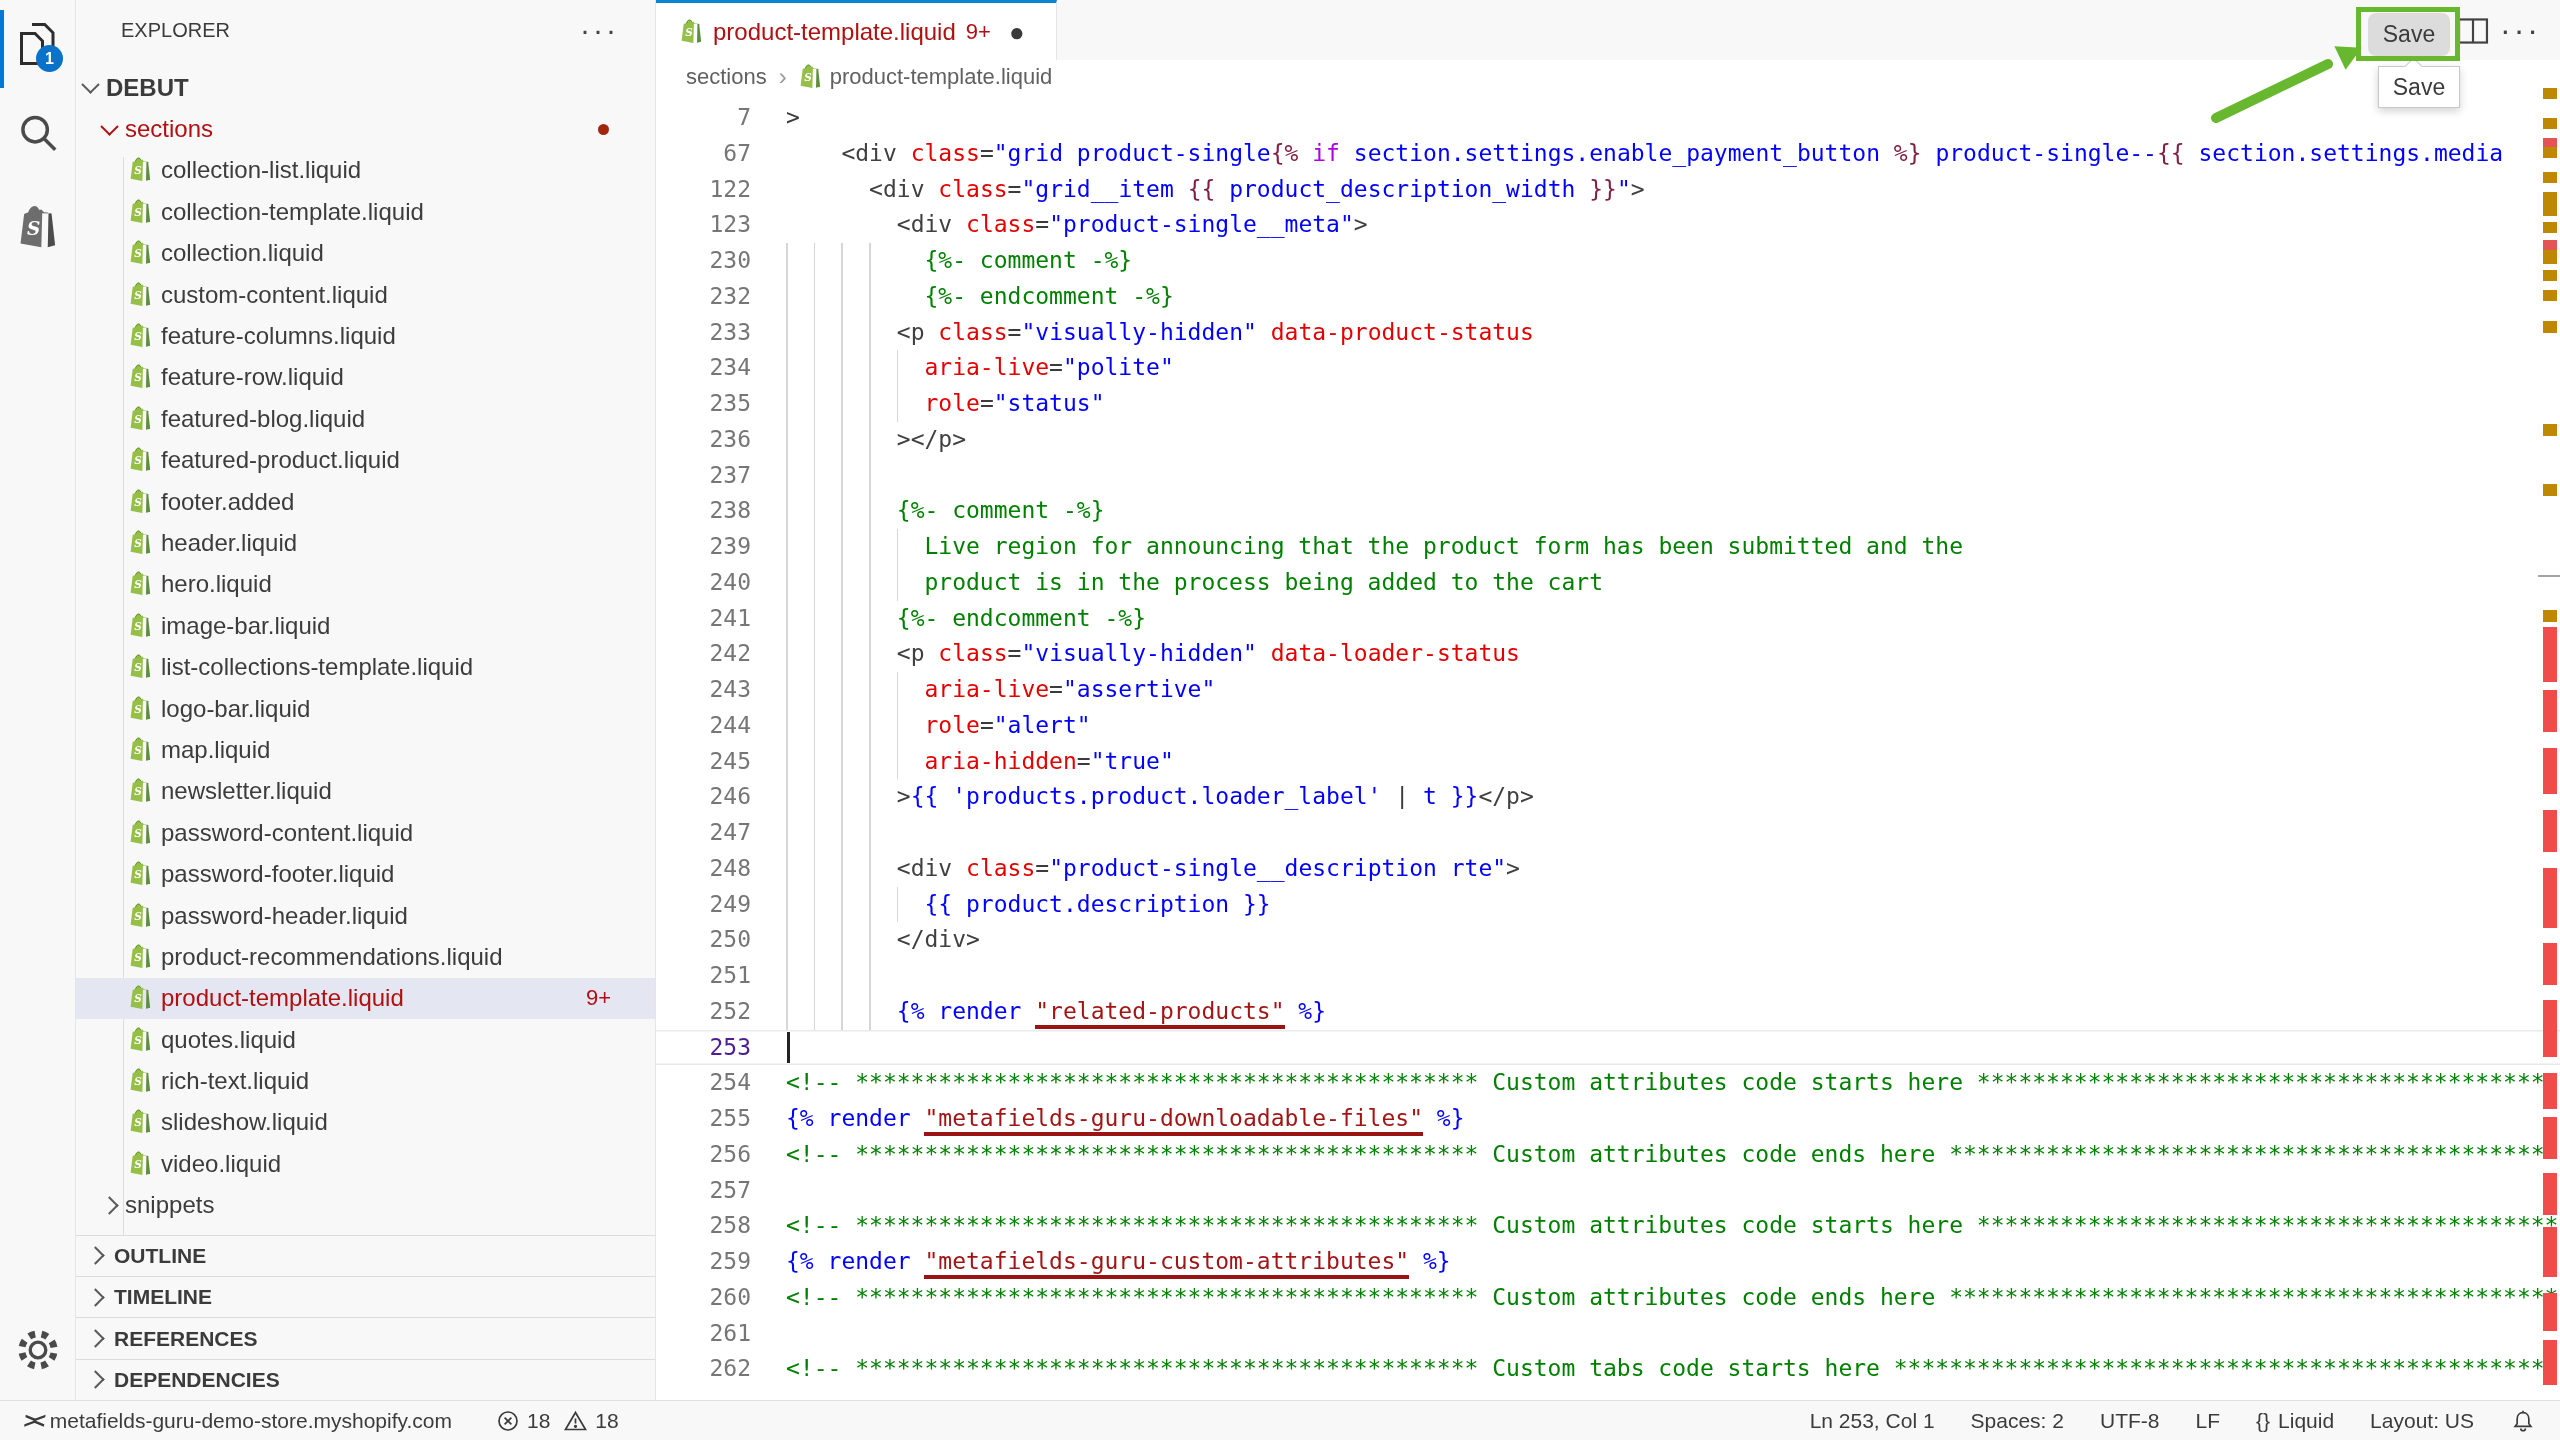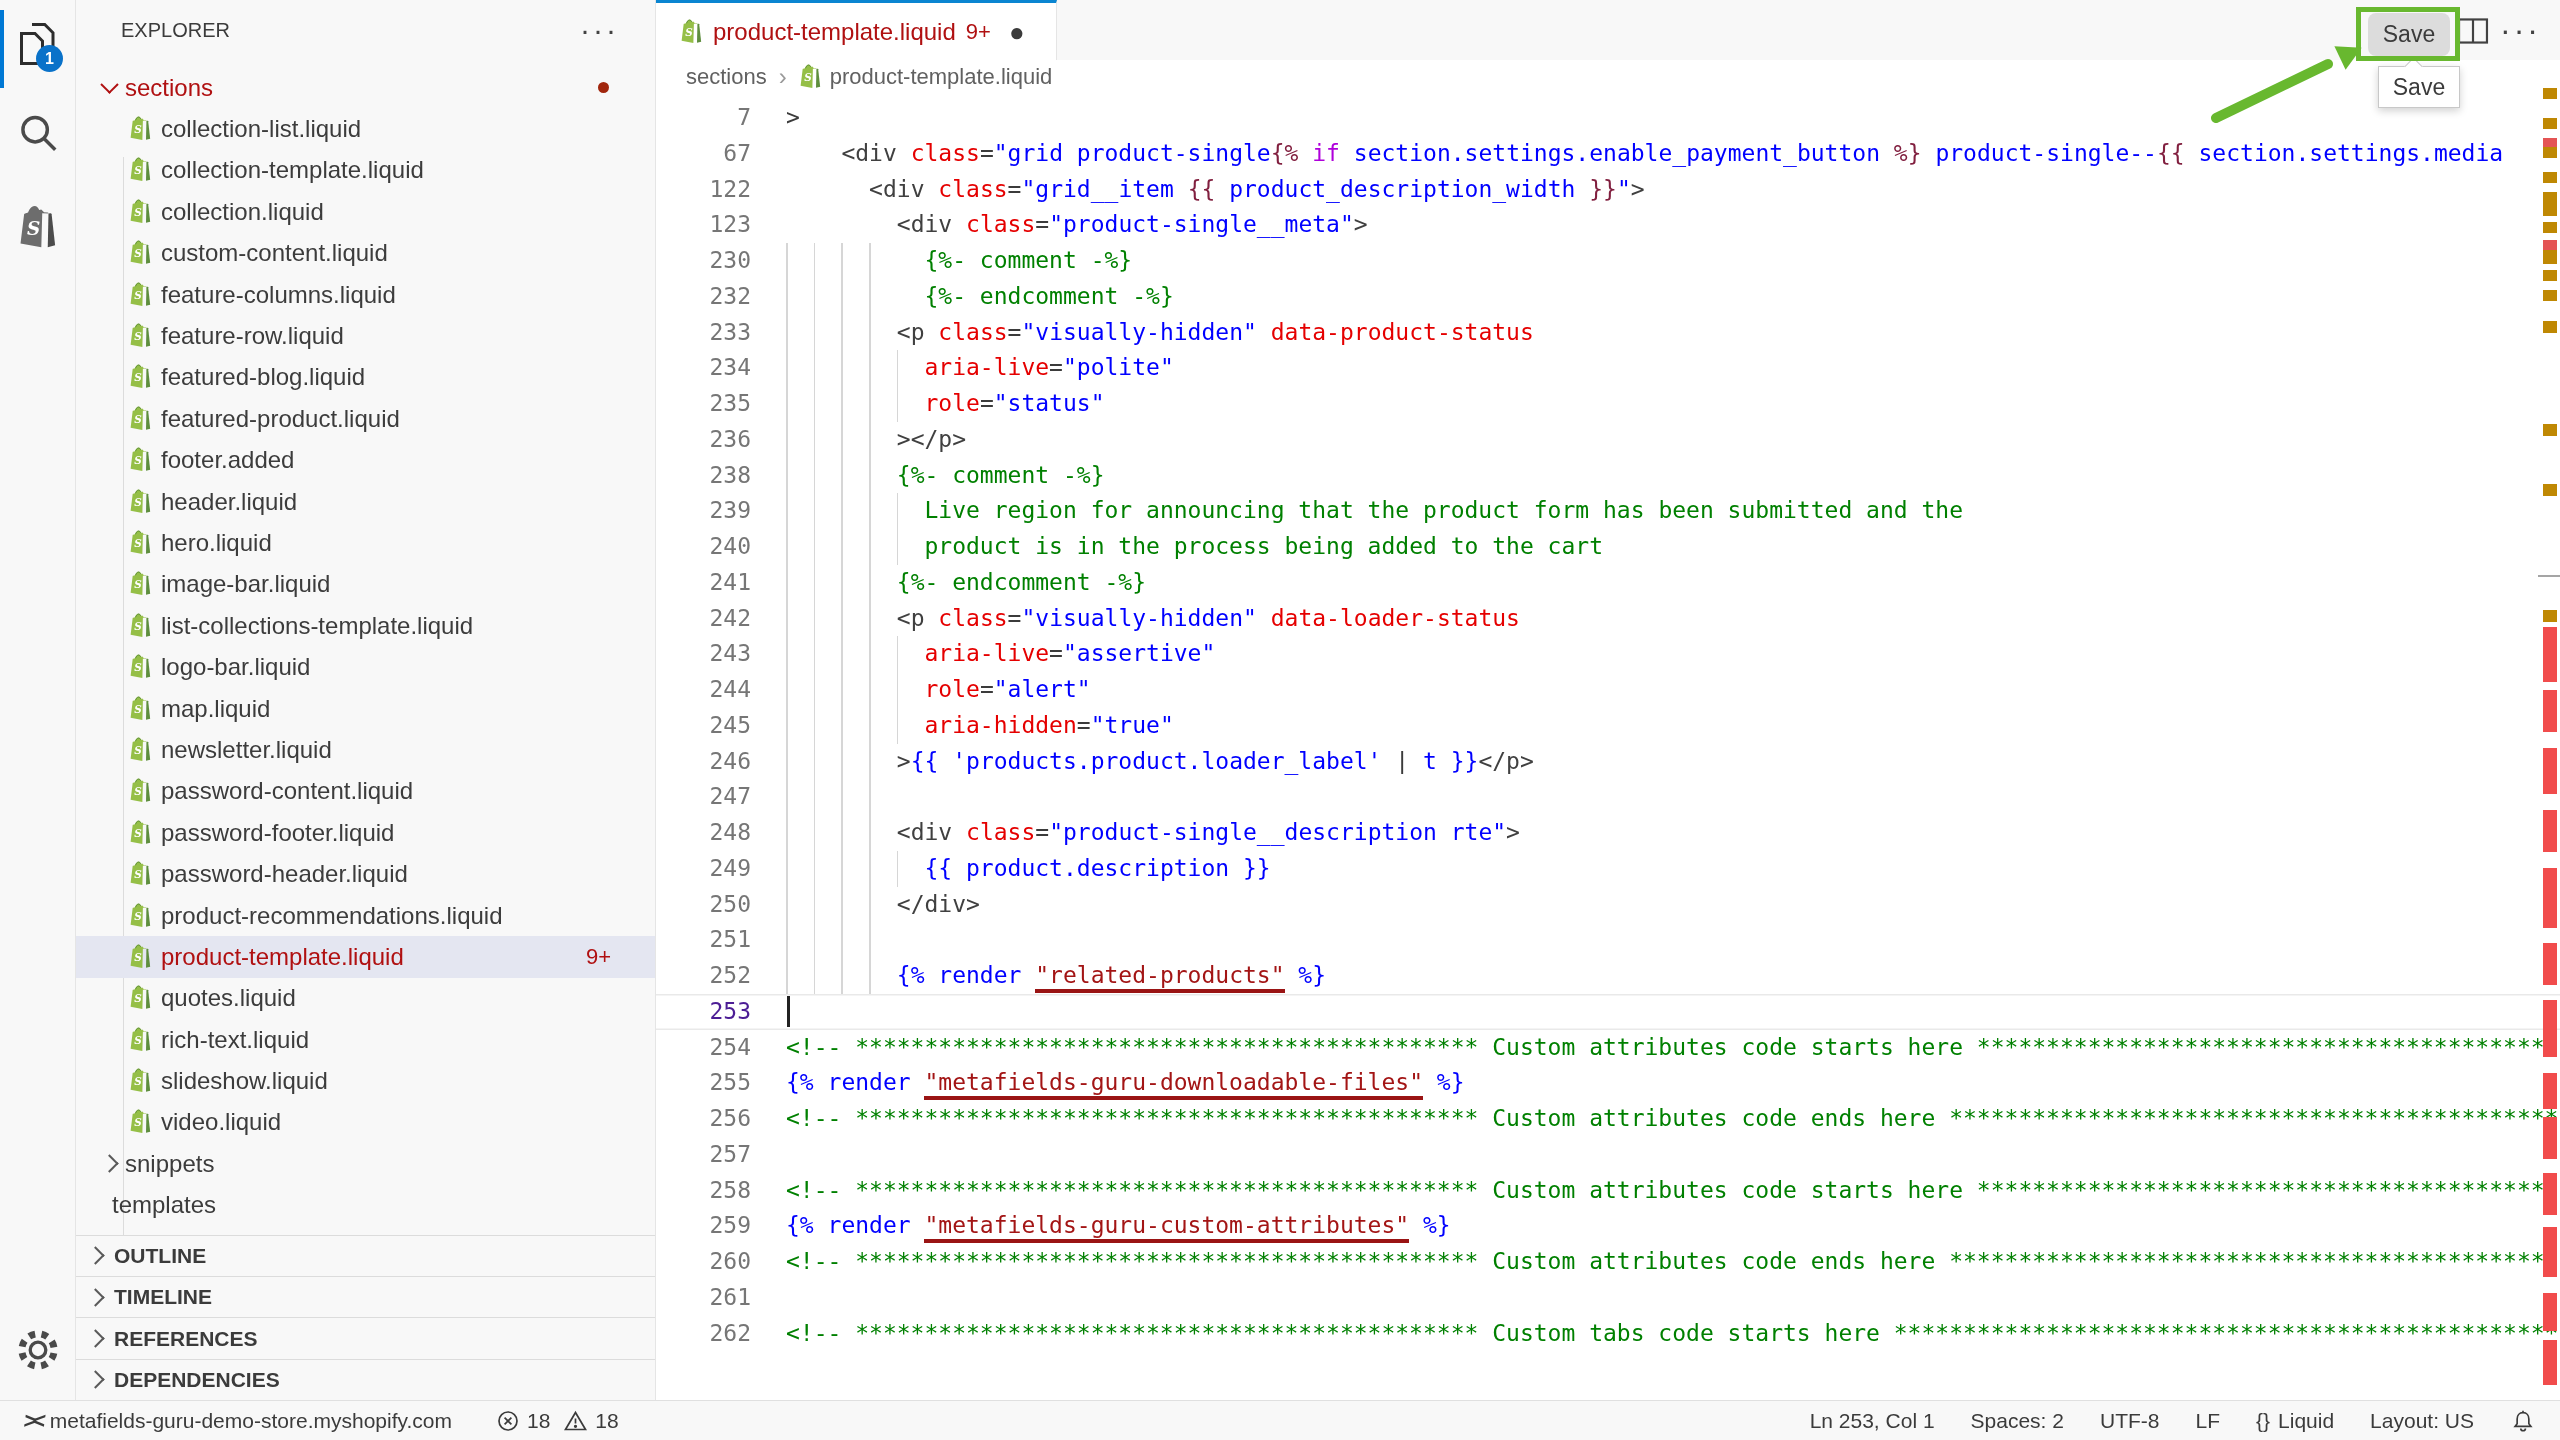--- a/index.html
+++ b/index.html
@@ -121,20 +121,24 @@
     </div>
   </div>
 
   <div class="sidebar">
     <div class="sb-header">
       <span>EXPLORER</span>
       <span class="more">···</span>
     </div>
     <div class="tree" id="tree">
       <div class="tree-guide"></div>
+      <div class="trow root">
+        <span class="chev down"></span>
+        <span class="lbl">DEBUT</span>
+      </div>
       <div class="trow folder">
         <span class="chev down" style="border-color:#b01011"></span>
         <span class="lbl red">sections</span>
         <span class="mod-dot"></span>
       </div>
       <div id="file-list">
           <div class="trow file">
             <svg class="ico" width="23" height="26" viewBox="0 0 22 25">
     <path d="M16.7 4.6c0-.3-.3-.45-.5-.47l-1.9-.14-1.4-1.4c-.14-.14-.42-.1-.53-.06l-.72.22C11.2 1.5 10.4.5 9.1.5 7.2.5 6 2.9 5.6 4.1l-1.6.5c-.5.16-.52.18-.58.65L1.5 20.9l11.3 2.1.5-18.5z" fill="#95bf47"></path>
     <path d="M16.7 4.6l-.4 18.3 4-1L18.4 5c-.05-.3-.3-.5-.55-.5z" fill="#5e8e3e"></path>
@@ -480,20 +484,25 @@
         </div>
         <div class="crow">
           <div class="lnum">235</div>
           <div class="foldcol"></div>
           <pre class="cline"><span class="guide" style="left: 0ch;"></span><span class="guide" style="left: 2ch;"></span><span class="guide" style="left: 4ch;"></span><span class="guide" style="left: 6ch;"></span><span class="guide" style="left: 8ch;"></span><span class="tk-p">          </span><span class="tk-a">role</span><span class="tk-p">=</span><span class="tk-s">"status"</span></pre>
         </div>
         <div class="crow">
           <div class="lnum">236</div>
           <div class="foldcol"></div>
           <pre class="cline"><span class="guide" style="left: 0ch;"></span><span class="guide" style="left: 2ch;"></span><span class="guide" style="left: 4ch;"></span><span class="guide" style="left: 6ch;"></span><span class="tk-p">        </span><span class="tk-t">&gt;&lt;/p&gt;</span></pre>
+        </div>
+        <div class="crow">
+          <div class="lnum">237</div>
+          <div class="foldcol"></div>
+          <pre class="cline"><span class="guide" style="left: 0ch;"></span><span class="guide" style="left: 2ch;"></span><span class="guide" style="left: 4ch;"></span><span class="guide" style="left: 6ch;"></span></pre>
         </div>
         <div class="crow">
           <div class="lnum">238</div>
           <div class="foldcol"></div>
           <pre class="cline"><span class="guide" style="left: 0ch;"></span><span class="guide" style="left: 2ch;"></span><span class="guide" style="left: 4ch;"></span><span class="guide" style="left: 6ch;"></span><span class="tk-p">        </span><span class="tk-c">{%- comment -%}</span></pre>
         </div>
         <div class="crow">
           <div class="lnum">239</div>
           <div class="foldcol"></div>
           <pre class="cline"><span class="guide" style="left: 0ch;"></span><span class="guide" style="left: 2ch;"></span><span class="guide" style="left: 4ch;"></span><span class="guide" style="left: 6ch;"></span><span class="guide" style="left: 8ch;"></span><span class="tk-p">          </span><span class="tk-c">Live region for announcing that the product form has been submitted and the</span></pre>

